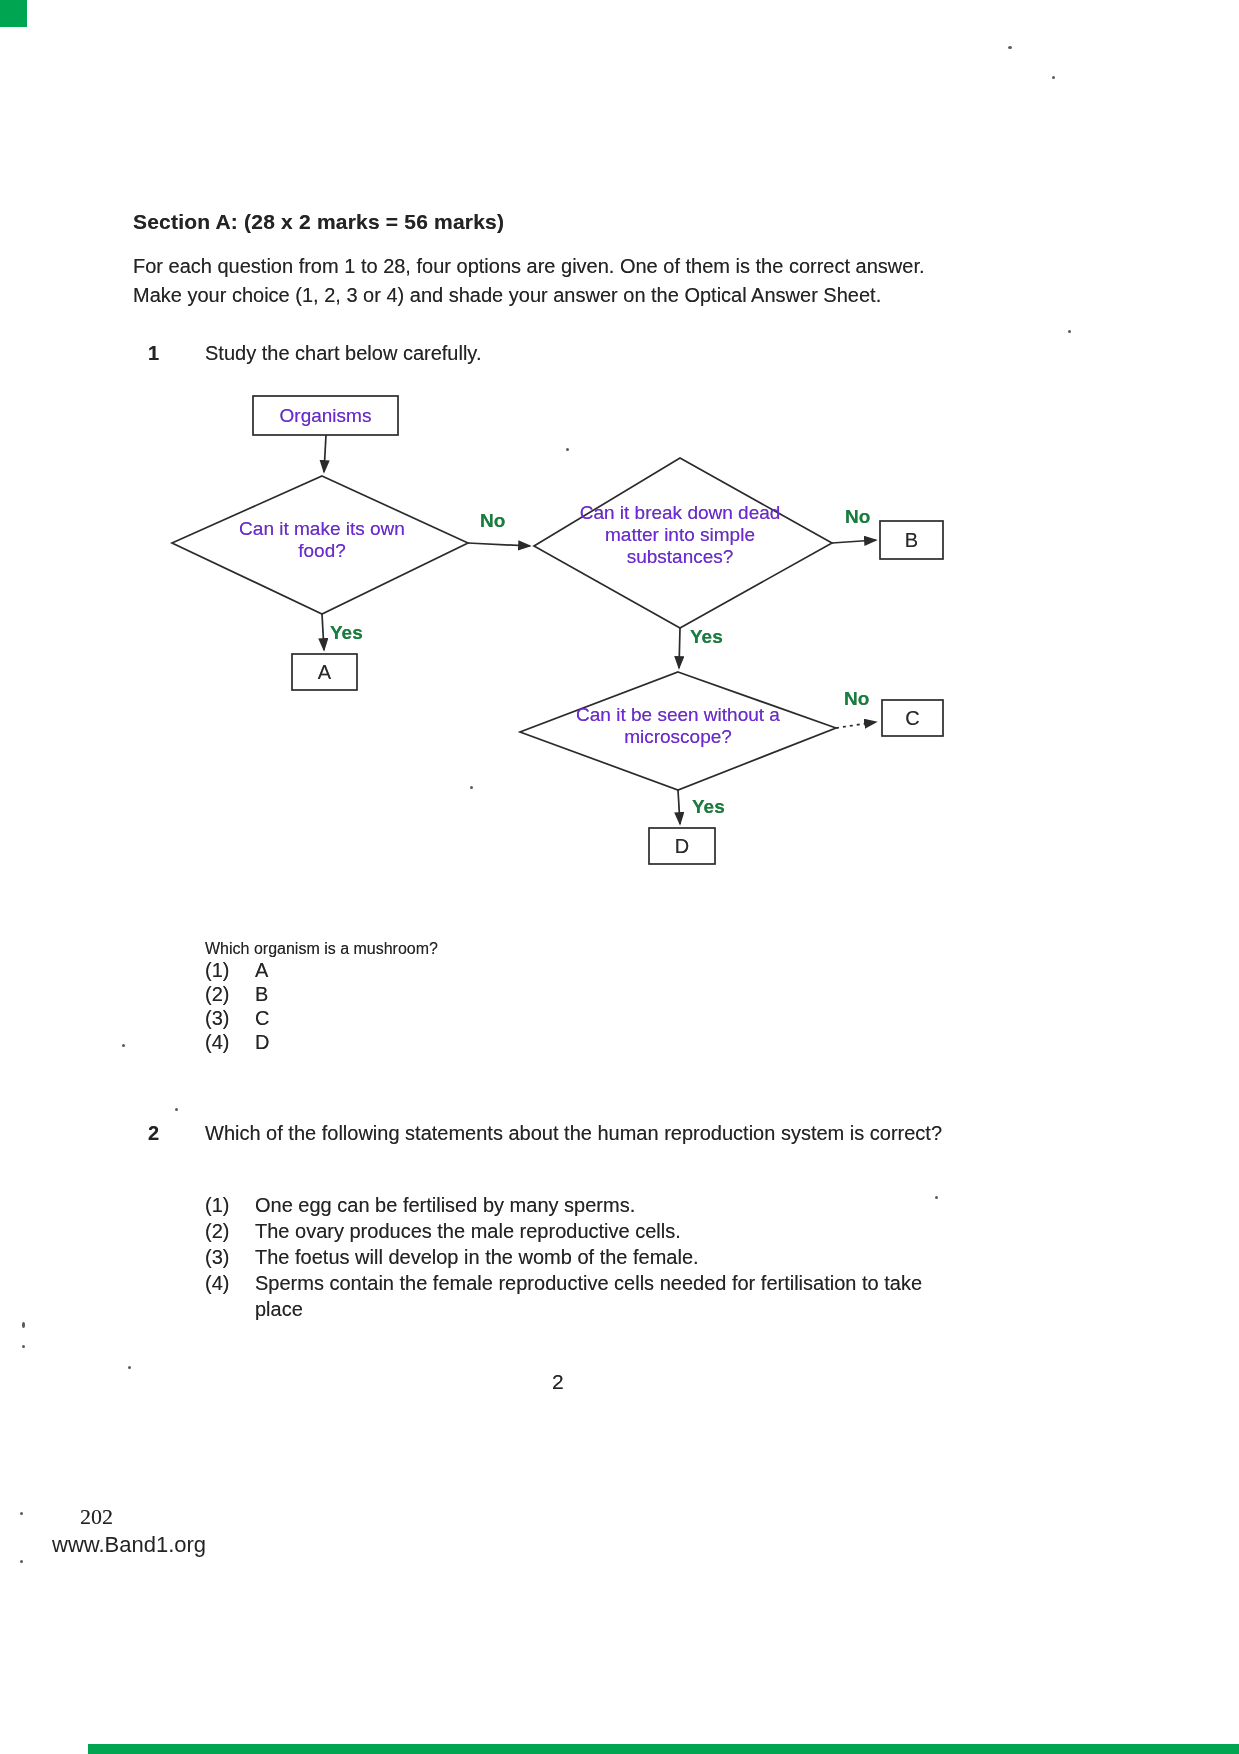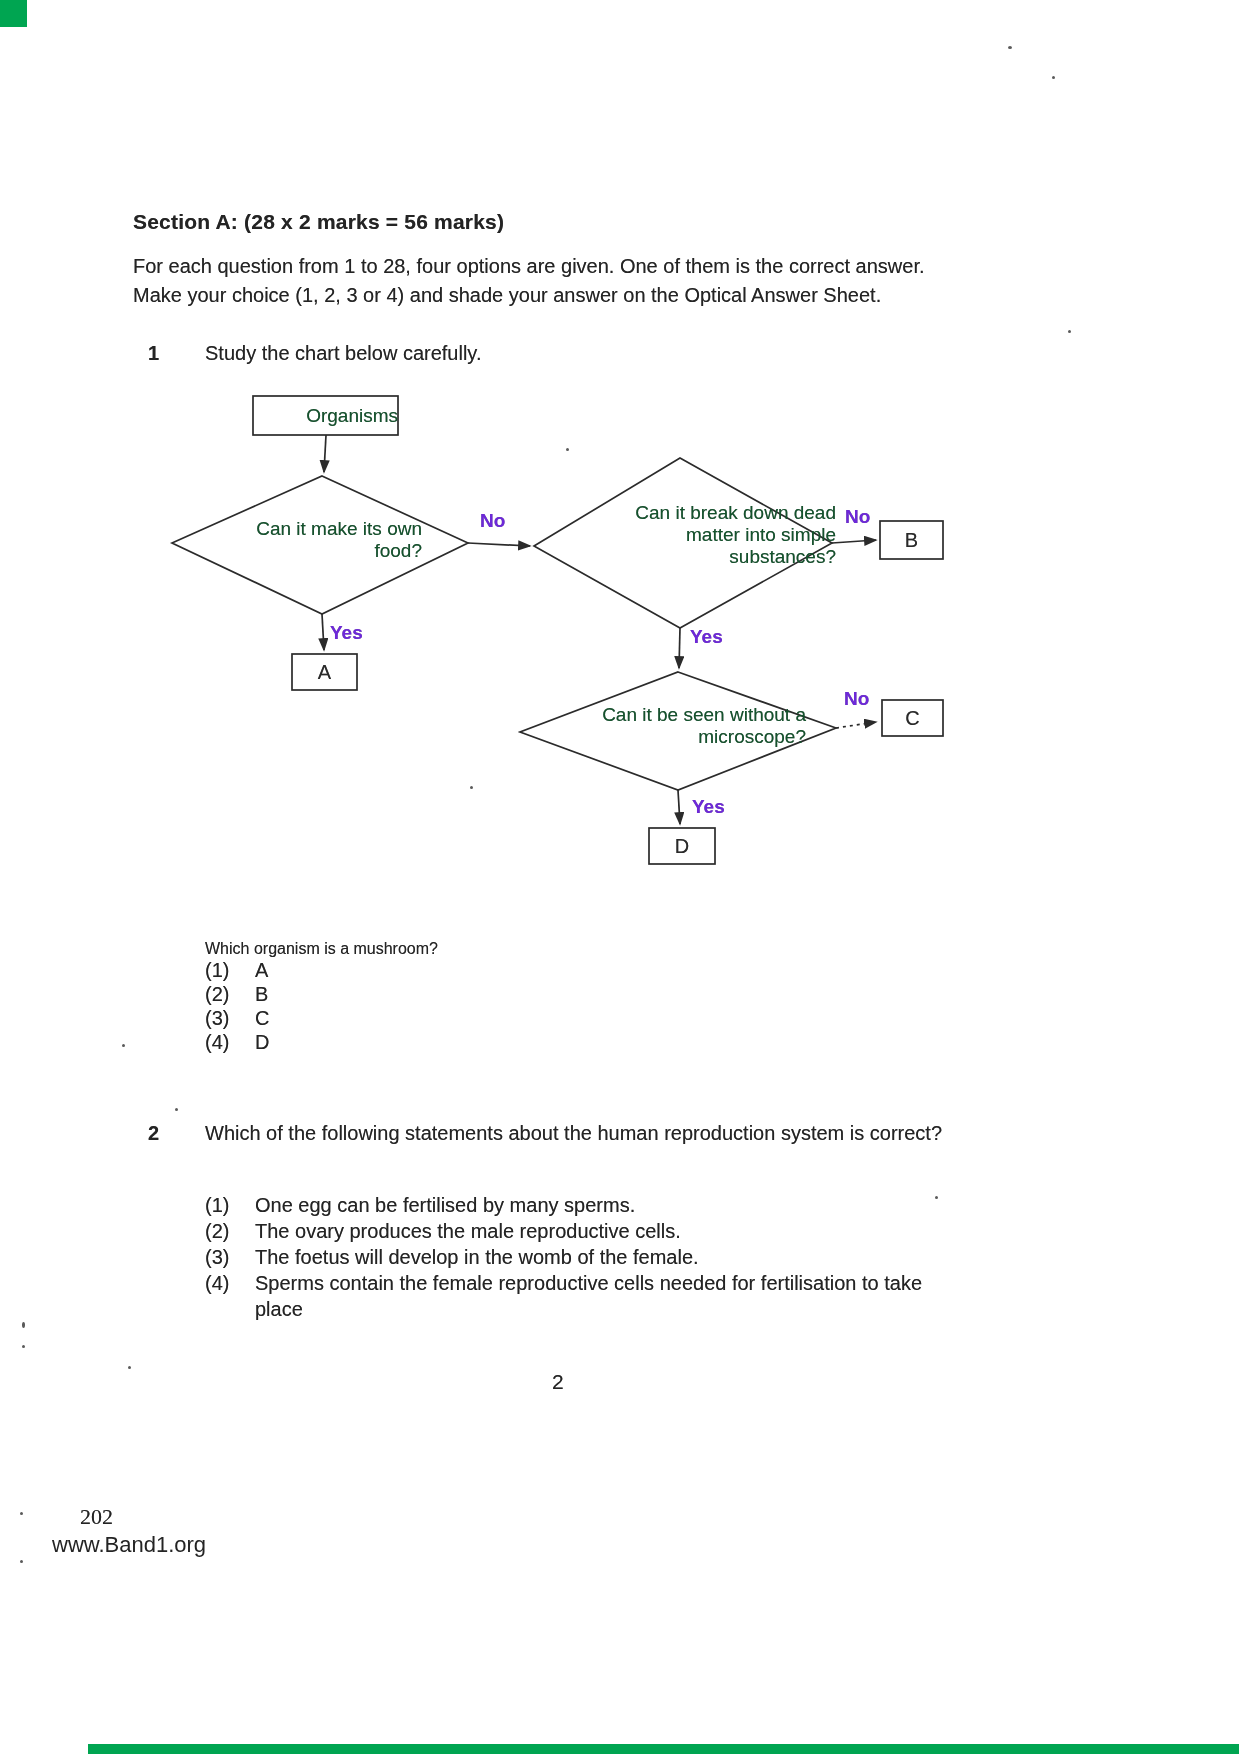--- a/index.html
+++ b/index.html
@@ -28,24 +28,24 @@
   }
 
   .q1-row { position: absolute; left: 148px; top: 342px; width: 840px; font-size: 20px; }
   .q-num { display: inline-block; width: 57px; font-weight: bold; }
   .q1-row .q-prompt { font-weight: normal; }
 
   
   .flowchart { position: absolute; left: 140px; top: 388px; width: 830px; height: 500px; }
   .flowchart svg { position: absolute; left: 0; top: 0; }
   .fc-label {
-    position: absolute; text-align: right; font-size: 19px; line-height: 22px;
-    color: #14532d;
+    position: absolute; text-align: center; font-size: 19px; line-height: 22px;
+    color: #6d28d9;
   }
-  .fc-yn { position: absolute; font-size: 19px; font-weight: bold; color: #6d28d9; }
+  .fc-yn { position: absolute; font-size: 19px; font-weight: bold; color: #15803d; }
   .fc-letter { position: absolute; text-align: center; font-size: 20px; color: #2a2a2a; }
 
   .q1-question { position: absolute; left: 205px; top: 908px; font-size: 16px; margin-top: 32px; }
   .q1-options { position: absolute; left: 205px; top: 958px; font-size: 20px; line-height: 24px; }
   .opt-row { display: flex; }
   .opt-num { width: 50px; }
 
   .q2-block { position: absolute; left: 148px; top: 1122px; width: 860px; font-size: 20px; }
   .q2-options { position: absolute; left: 205px; top: 1192px; font-size: 20px; line-height: 26px; }
   .q2-options .opt-text { width: 705px; }
@@ -123,21 +123,21 @@
         <line x1="696" y1="340" x2="736" y2="334" stroke-dasharray="3,4" marker-end="url(#ah)"></line>
         <rect x="742" y="312" width="61" height="36"></rect>
 
         <line x1="538" y1="402" x2="540" y2="436" marker-end="url(#ah)"></line>
         <rect x="509" y="440" width="66" height="36"></rect>
       </g>
     </svg>
 
     <div class="fc-label txt" style="left:113px;top:17px;width:145px;">Organisms</div>
     <div class="fc-label txt" style="left:82px;top:130px;width:200px;">Can it make its own food?</div>
-    <div class="fc-label txt" style="left:432px;top:114px;width:216px;margin-left:48px;">Can it break down dead matter into simple substances?</div>
+    <div class="fc-label txt" style="left:432px;top:114px;width:216px;">Can it break down dead matter into simple substances?</div>
     <div class="fc-label txt" style="left:410px;top:316px;width:256px;">Can it be seen without a microscope?</div>
 
     <div class="fc-yn txt" style="left:340px;top:122px;">No</div>
     <div class="fc-yn txt" style="left:705px;top:118px;">No</div>
     <div class="fc-yn txt" style="left:704px;top:300px;">No</div>
     <div class="fc-yn txt" style="left:190px;top:234px;">Yes</div>
     <div class="fc-yn txt" style="left:550px;top:238px;">Yes</div>
     <div class="fc-yn txt" style="left:552px;top:408px;">Yes</div>
 
     <div class="fc-letter txt" style="left:740px;top:141px;width:63px;">B</div>

